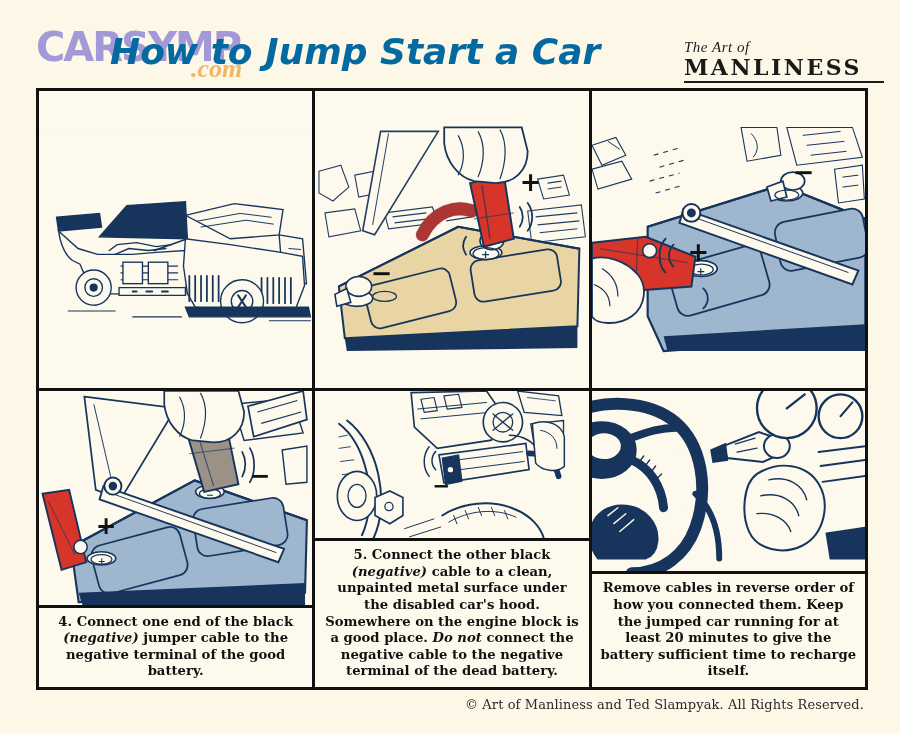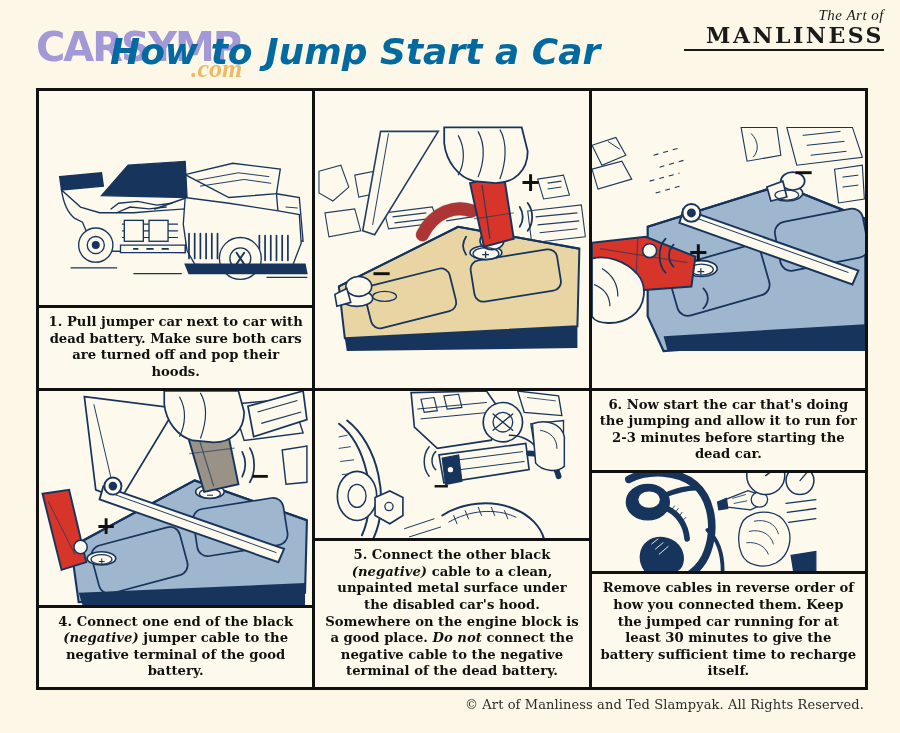--- a/index.html
+++ b/index.html
@@ -60,23 +60,23 @@
     color: #0369a1;
     letter-spacing: 0px;
     line-height: 1.2;
     white-space: nowrap;
   }
 
   
   .aom-logo {
     position: absolute;
     right: 28px;
-    top: 8px;
+    top: 40px;
     width: 200px;
-    text-align: right;
+    text-align: left;
     color: #1a1a1a;
   }
   .aom-script {
     font-family: "Liberation Serif", serif;
     font-style: italic;
     font-size: 15px;
     letter-spacing: 0.5px;
     line-height: 1;
     margin-bottom: 1px;
   }
@@ -240,21 +240,20 @@
           <circle cx="208" cy="176" r="22" fill="#fdf9ec"></circle>
           <circle cx="208" cy="176" r="11" fill="#fdf9ec"></circle>
           <path d="M204 170 L212 182 M212 170 L204 182" stroke-width="2"></path>
 
           <path d="M150 182 L276 182 L278 192 L154 192 Z" fill="#17355c" stroke="#17355c"></path>
 
           <path d="M30 186 L78 186 M96 192 L146 192 M236 196 L278 196" stroke-width="1.2"></path>
         </g>
       </svg>
     </div>
-    <div class="caption">1. Pull jumper car next to car with dead battery. Make sure both cars are turned off and pop their hoods.</div>
   </div>
 
   <div class="panel">
     <div class="art">
       <svg viewBox="0 0 275 225" preserveAspectRatio="xMidYMid meet">
         <rect width="275" height="225" fill="#fdf9ec"></rect>
 
         <g stroke="#17355c" fill="none" stroke-width="1.1" opacity="0.95">
           <path d="M4 44 L26 38 L34 60 L18 74 L4 66 Z"></path>
           <path d="M40 48 L60 44 L64 66 L44 70 Z"></path>
@@ -514,21 +513,20 @@
         </g>
         <text x="114" y="124" font-family="DejaVu Sans, sans-serif" font-size="26" font-weight="bold" fill="#111">−</text>
       </svg>
     </div>
     <div class="caption">
       5. Connect the other black <em>(negative)</em> cable to a clean, unpainted metal surface under the disabled car's hood. Somewhere on the engine block is a good place. <em>Do not</em> connect the negative cable to the negative terminal of the dead battery.
     </div>
   </div>
 
   <div class="panel panel-six">
-    <div class="caption caption-top">6. Now start the car that's doing the jumping and allow it to run for 2-3 minutes before starting the dead car.</div>
     <div class="art">
       <svg viewBox="0 0 275 155" preserveAspectRatio="xMidYMid meet">
         <rect width="275" height="155" fill="#fdf9ec"></rect>
         <g stroke="#17355c" fill="none" stroke-width="2" stroke-linecap="round">
 
           <path d="M-20 10 C10 -6, 58 -4, 84 18 C110 40, 118 84, 104 124 C94 152, 70 170, 40 170" stroke-width="12" stroke="#17355c"></path>
           <path d="M-20 22 C8 8, 50 10, 72 30 C96 52, 102 90, 90 124" stroke-width="3" stroke="#fdf9ec" fill="none"></path>
 
           <ellipse cx="10" cy="46" rx="34" ry="28" fill="#17355c" stroke="#17355c"></ellipse>
           <ellipse cx="12" cy="42" rx="18" ry="14" fill="#fdf9ec" stroke="#17355c" stroke-width="2"></ellipse>
@@ -559,18 +557,18 @@
           <path d="M178 76 C196 72, 212 80, 216 96" stroke-width="1.4"></path>
           <path d="M170 92 C188 88, 204 96, 208 112" stroke-width="1.4"></path>
           <path d="M166 110 C182 108, 196 116, 200 128" stroke-width="1.4"></path>
 
           <path d="M104 90 C120 104, 128 126, 128 155" stroke-width="6" stroke="#17355c"></path>
 
           <path d="M236 130 L275 124 L275 155 L240 155 Z" fill="#17355c" stroke="#17355c"></path>
         </g>
       </svg>
     </div>
-    <div class="caption">Remove cables in reverse order of how you connected them. Keep the jumped car running for at least 30 minutes to give the battery sufficient time to recharge itself.</div>
+    <div class="caption">Remove cables in reverse order of how you connected them. Keep the jumped car running for at least 20 minutes to give the battery sufficient time to recharge itself.</div>
   </div>
 
 </div>
 
 <div class="footer">© Art of Manliness and Ted Slampyak. All Rights Reserved.</div>
 
 </body></html>

